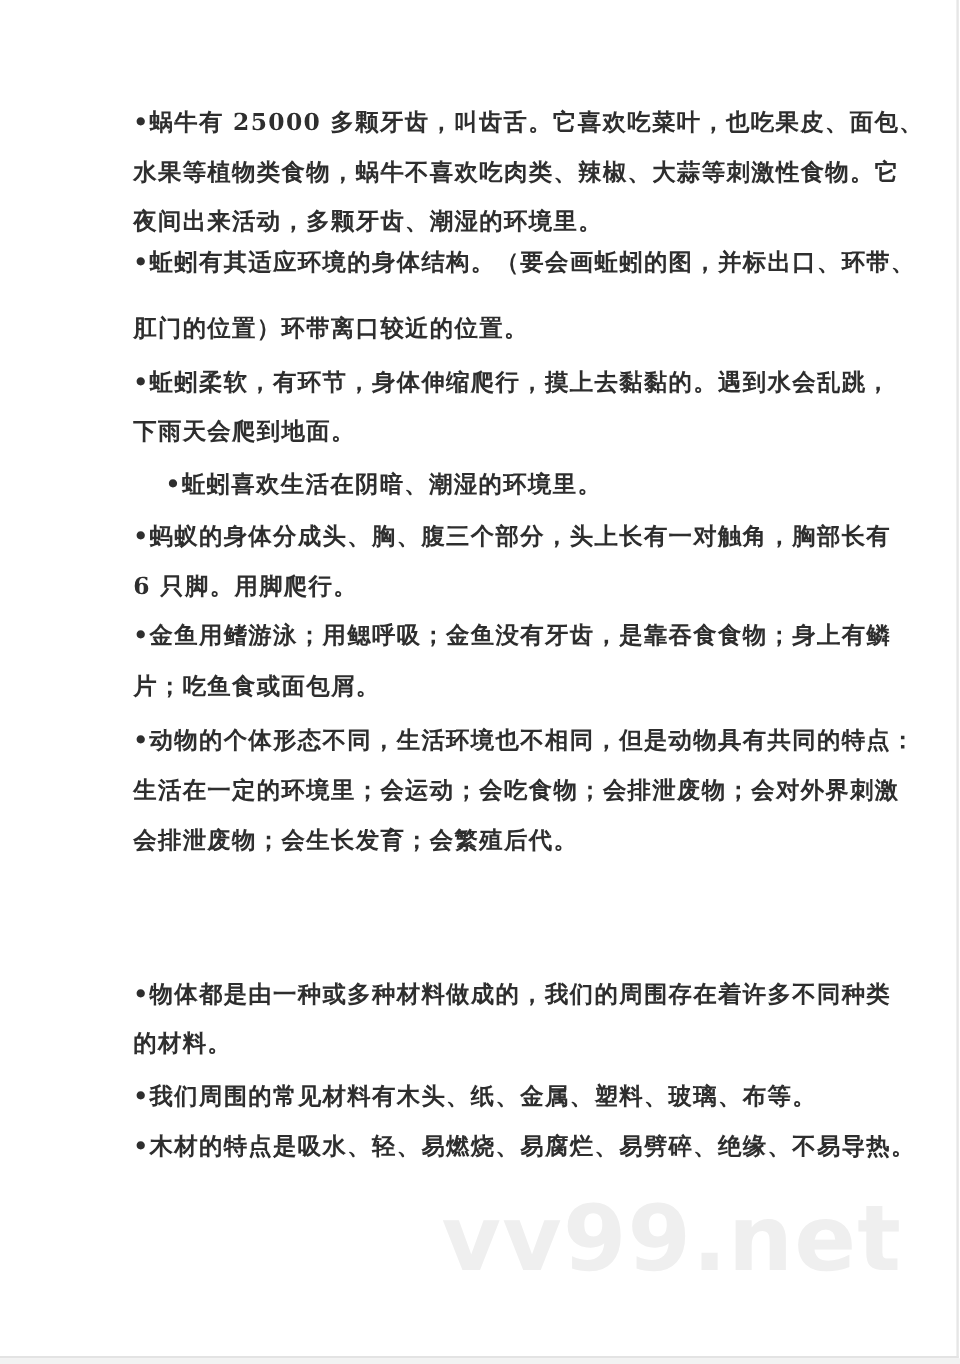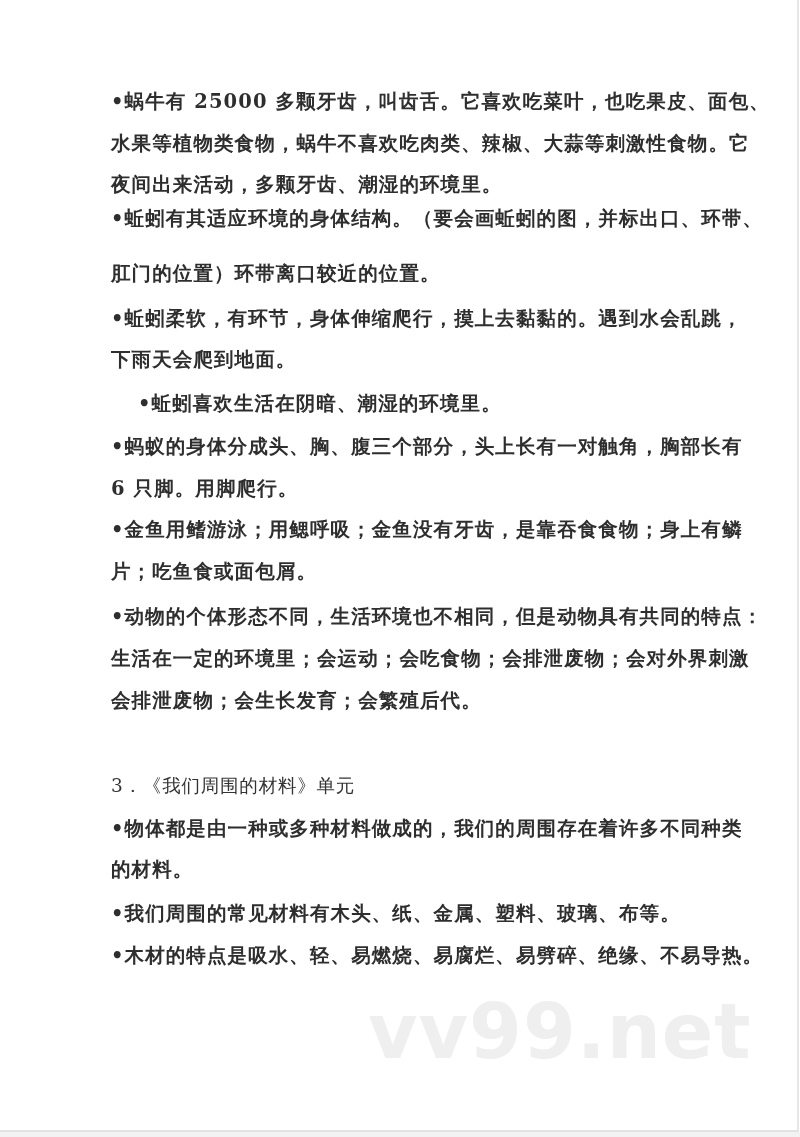--- a/index.html
+++ b/index.html
@@ -99,21 +99,20 @@
     <div class="line" style="top:518px;">•金鱼用鳍游泳；用鳃呼吸；金鱼没有牙齿，是靠吞食食物；身上有鳞</div>
     <div class="line" style="top:560px;">片；吃鱼食或面包屑。</div>
   </div>
 
   <div>
     <div class="line" style="top:605px;text-align:right;">•动物的个体形态不同，生活环境也不相同，但是动物具有共同的特点：</div>
     <div class="line" style="top:647px;">生活在一定的环境里；会运动；会吃食物；会排泄废物；会对外界刺激</div>
     <div class="line" style="top:689px;">会排泄废物；会生长发育；会繁殖后代。</div>
   </div>
 
-  <div class="heading" style="top:774px;">3．《我们周围的材料》单元</div>
 
   <div>
     <div class="line" style="top:817px;">•物体都是由一种或多种材料做成的，我们的周围存在着许多不同种类</div>
     <div class="line" style="top:858px;">的材料。</div>
   </div>
 
   <div>
     <div class="line" style="top:902px;">•我们周围的常见材料有木头、纸、金属、塑料、玻璃、布等。</div>
   </div>
 

